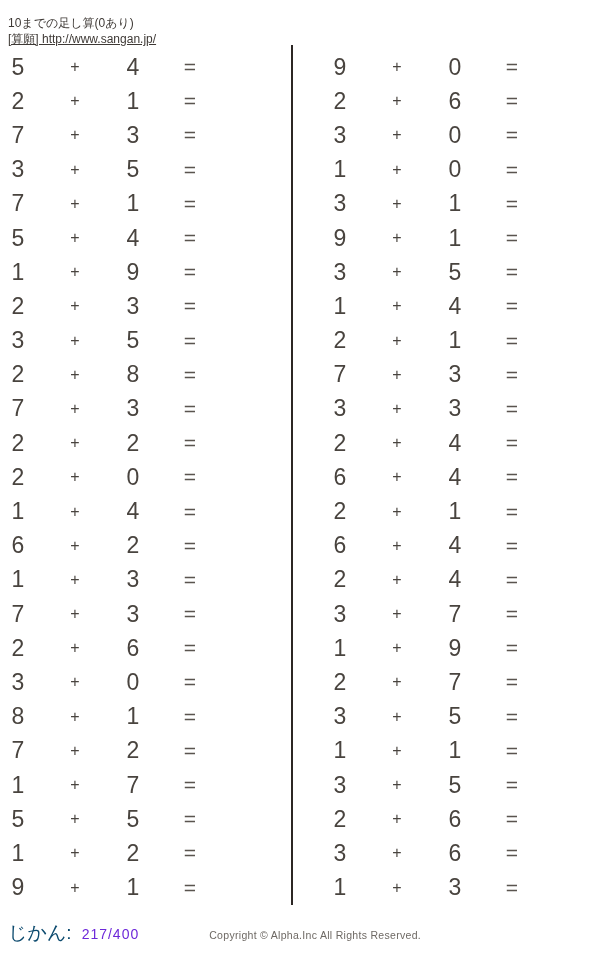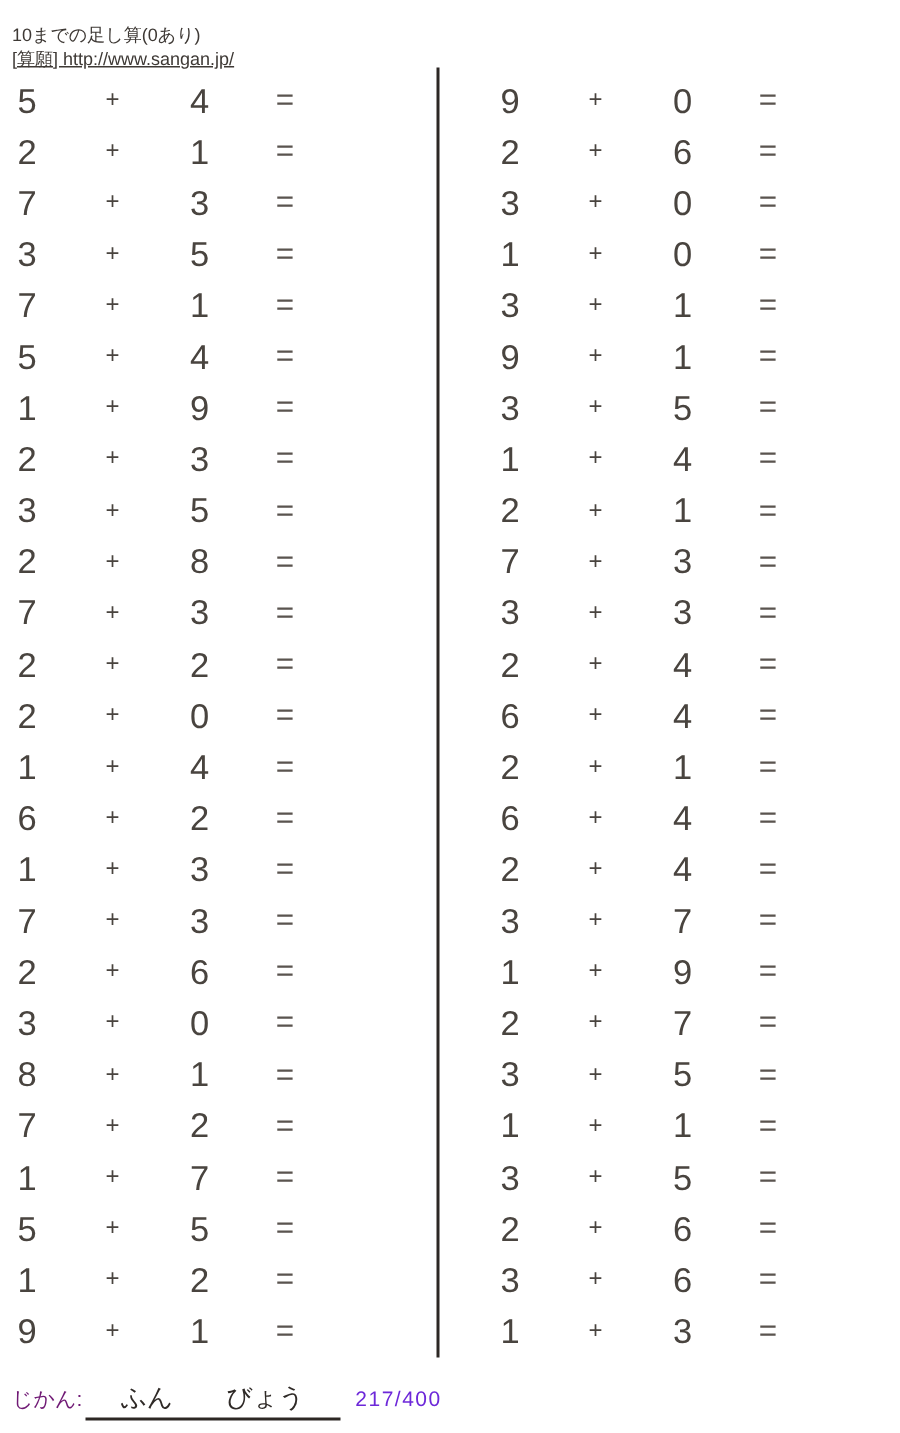--- a/index.html
+++ b/index.html
@@ -33,21 +33,21 @@
     align-items:center;
   }
   .prow span { text-align:center; display:block; }
   .num   { font-size:23px; font-weight:400; color:#49443f; }
   .plus  { font-size:16px; color:#49443f; }
   .eq    { font-size:21px; color:#5a544f; }
   .footer {
     position:absolute; left:8px; top:920px; width:588px;
     display:flex; align-items:baseline; white-space:nowrap;
   }
-  .time-label { font-size:14px; color:#701a75; }
+  .time-label { font-size:19px; color:#0c4a6e; }
   .blank {
     width:158px; margin-left:2px;
     border-bottom:2px solid #2c2724;
     display:flex; justify-content:space-around;
     font-size:17px; color:#2f2a27; padding:0 6px 2px 6px;
   }
   .page-num { font-size:14px; margin-left:10px; letter-spacing:1px; color:#6d28d9; }
   .copyright { font-size:10.5px; color:#6e6964; margin-left:70px; letter-spacing:0.3px; }
 </style>
 </head>
@@ -360,18 +360,15 @@
     <div class="prow">
       <span class="num">1</span>
       <span class="plus">+</span>
       <span class="num">3</span>
       <span class="eq">=</span>
     </div>
   </div>
 
 <div class="footer">
   <span class="time-label">じかん:</span>
-  <span class="blank">
-    <span>ふん</span>
-    <span>びょう</span>
-  </span>
   <span class="page-num">217/400</span>
+  <span class="copyright">Copyright ©  Alpha.Inc All Rights Reserved.</span>
 </div>
 
 </body></html>

